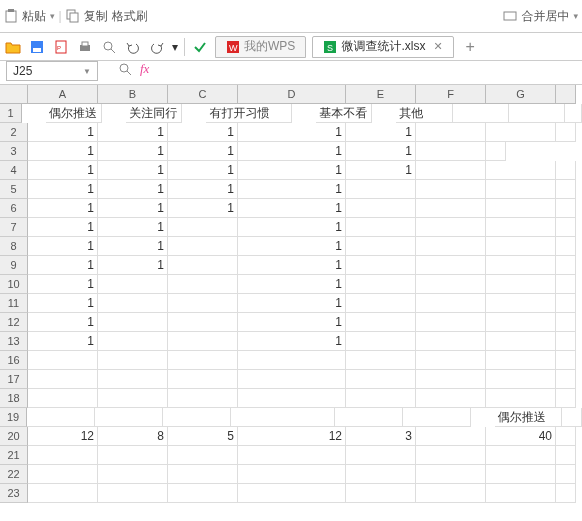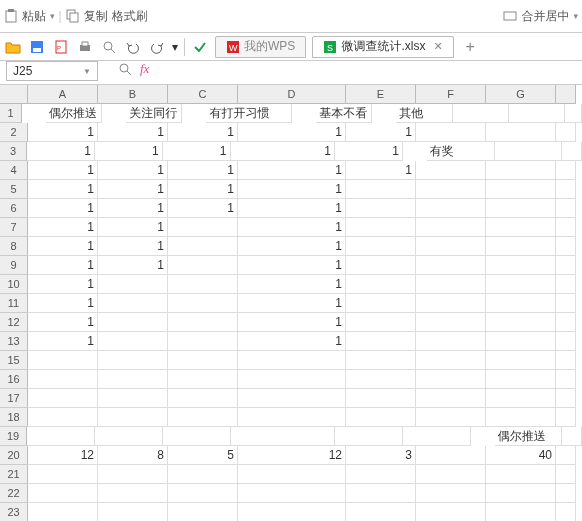--- a/index.html
+++ b/index.html
@@ -186,21 +186,20 @@
         <div class="cell colG"></div>
         <div class="cell colH"></div>
       </div>
       <div class="row">
         <div class="rowh">3</div>
         <div class="cell colA num">1</div>
         <div class="cell colB num">1</div>
         <div class="cell colC num">1</div>
         <div class="cell colD num">1</div>
         <div class="cell colE num">1</div>
-        <div class="cell colF txt">有奖</div>
         <div class="cell colG"></div>
         <div class="cell colH"></div>
       </div>
       <div class="row">
         <div class="rowh">4</div>
         <div class="cell colA num">1</div>
         <div class="cell colB num">1</div>
         <div class="cell colC num">1</div>
         <div class="cell colD num">1</div>
         <div class="cell colE num">1</div>
@@ -295,31 +294,20 @@
         <div class="cell colF"></div>
         <div class="cell colG"></div>
         <div class="cell colH"></div>
       </div>
       <div class="row">
         <div class="rowh">13</div>
         <div class="cell colA num">1</div>
         <div class="cell colB"></div>
         <div class="cell colC"></div>
         <div class="cell colD num">1</div>
-        <div class="cell colE"></div>
-        <div class="cell colF"></div>
-        <div class="cell colG"></div>
-        <div class="cell colH"></div>
-      </div>
-      <div class="row">
-        <div class="rowh">15</div>
-        <div class="cell colA"></div>
-        <div class="cell colB"></div>
-        <div class="cell colC"></div>
-        <div class="cell colD"></div>
         <div class="cell colE"></div>
         <div class="cell colF"></div>
         <div class="cell colG"></div>
         <div class="cell colH"></div>
       </div>
       <div class="row">
         <div class="rowh">16</div>
         <div class="cell colA"></div>
         <div class="cell colB"></div>
         <div class="cell colC"></div>

